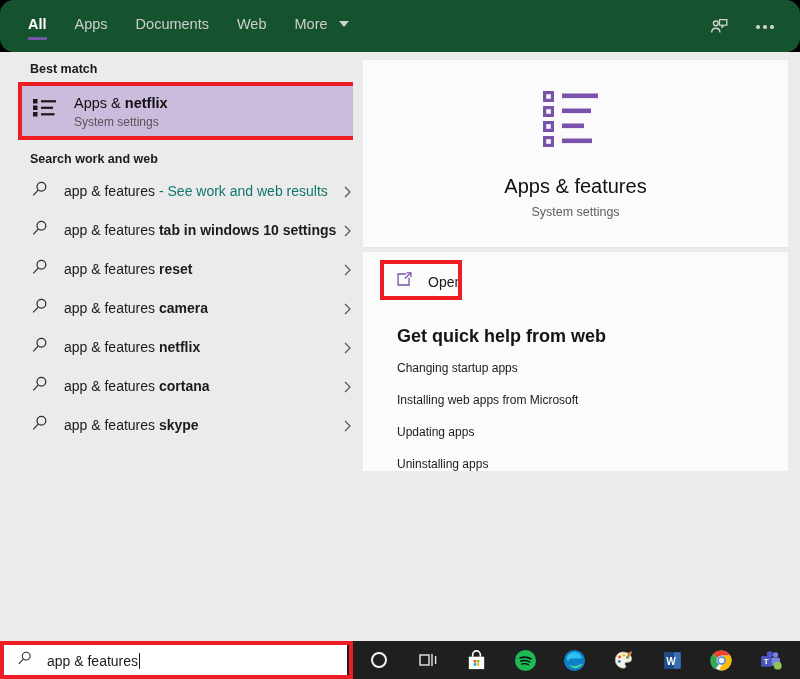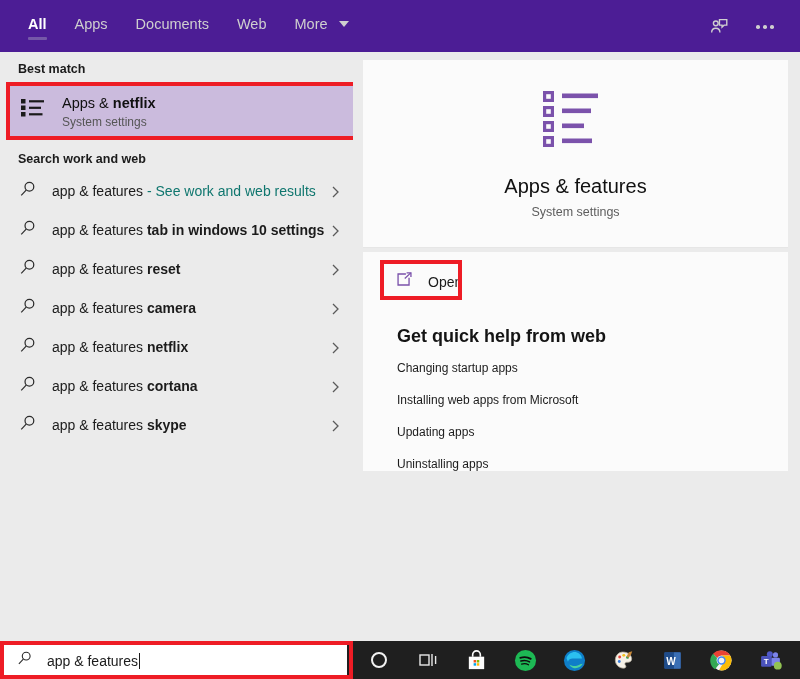--- a/index.html
+++ b/index.html
@@ -7,22 +7,22 @@
     width: 800px; height: 679px;
     font-family: "Liberation Sans", sans-serif;
     overflow: hidden;
     background: #000;
   }
   #root { position: relative; width: 800px; height: 679px; }
 
   
   .tabbar {
     position: absolute; left: 0; top: 0; width: 800px; height: 52px;
-    background: #4c1d95;
-    display: flex; align-items: flex-start;
+    background: #14532d;
+    display: flex; align-items: flex-start; border-radius: 14px;
   }
   .tabs { display: flex; align-items: flex-start; padding-left: 14px; padding-top: 14px; }
   .tab {
     position: relative;
     color: #cfcfcf; font-size: 14.5px;
     padding: 0 14px 0 14px;
     height: 34px; line-height: 20px;
     cursor: default; white-space: nowrap;
   }
   .tab.active { color: #ffffff; font-weight: bold; }
@@ -36,21 +36,21 @@
     border-left: 5px solid transparent; border-right: 5px solid transparent;
     border-top: 6px solid #cfcfcf;
   }
   .topright { margin-left: auto; display: flex; align-items: center; gap: 20px; padding: 14px 22px 0 0; }
   .ticon { width: 26px; height: 26px; display:flex; align-items:center; justify-content:center; }
   .dots { display:flex; gap:3.5px; }
   .dots i { width:3.5px; height:3.5px; background:#cfcfcf; border-radius:50%; display:block; }
 
   
   .body { position: absolute; left: 0; top: 52px; width: 800px; height: 589px; background: #ebebeb; }
-  .leftcol { position: absolute; left: 4px; top: 0; width: 353px; height: 589px; background: #ebebeb; }
+  .leftcol { position: absolute; left: 16px; top: 0; width: 353px; height: 589px; background: #ebebeb; }
   .rightcol { position: absolute; left: 353px; top: 0; width: 447px; height: 589px; background: #ebebeb; }
 
   .sectitle { font-size: 12.5px; font-weight: bold; color: #1b1b1b; padding: 10px 0 6px 14px; }
 
   
   .bestmatch-wrap { position: relative; margin: 0 2px 0 2px; }
   .bestmatch {
     background: #cbbbdd; height: 58px;
     display: flex; align-items: center; padding-left: 14px;
   }

